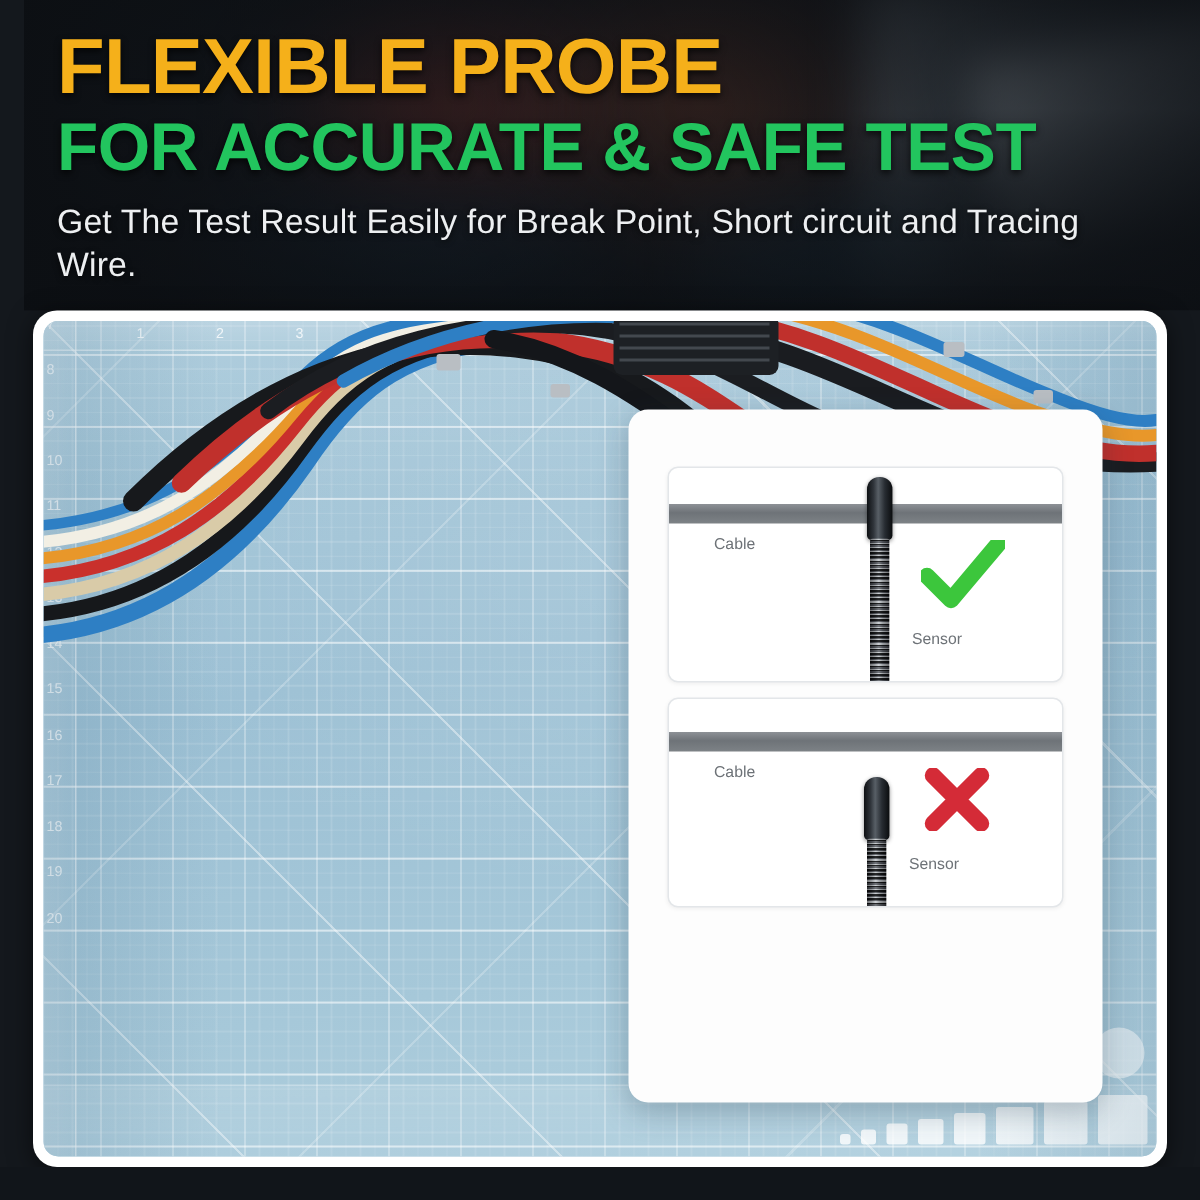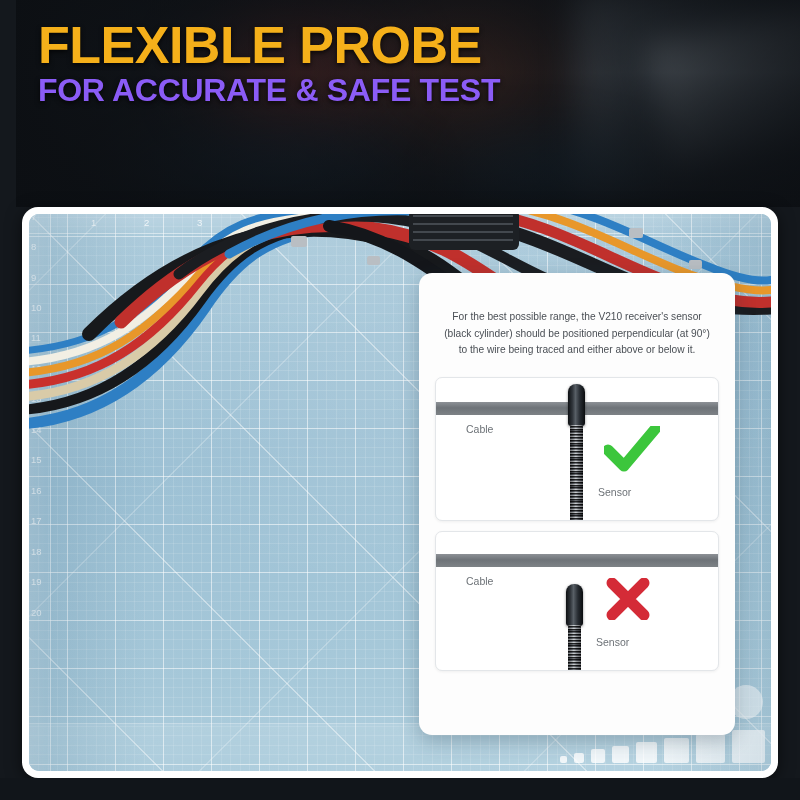--- a/index.html
+++ b/index.html
@@ -72,22 +72,22 @@
     position: absolute; left: 22px; top: 19px;
     width: 756px;
   }
   .title-line1 {
     font-size: 52px; font-weight: bold; letter-spacing: -0.5px;
     color: #F5B01A; line-height: 1.0;
     text-shadow: 0 2px 5px rgba(0,0,0,.75);
     white-space: nowrap;
   }
   .title-line2 {
-    font-size: 32px; font-weight: bold; letter-spacing: -0.3px;
-    color: #8b5cf6; line-height: 1.06; margin-top: 3px;
+    font-size: 45px; font-weight: bold; letter-spacing: -0.3px;
+    color: #22c55e; line-height: 1.06; margin-top: 3px;
     text-shadow: 0 2px 5px rgba(0,0,0,.75);
     white-space: nowrap;
   }
   .subtitle {
     margin-top: 11px;
     font-size: 22.5px; font-weight: 300; color: #EDEFF1;
     line-height: 1.32; letter-spacing: .1px;
     text-shadow: 0 1px 4px rgba(0,0,0,.8);
     max-width: 716px;
   }
@@ -293,21 +293,21 @@
   }
   .howto-body {
     margin-top: 16px; padding: 0 6px;
     text-align: center;
     font-size: 10.2px; line-height: 1.62;
     color: #4a4f55;
   }
 
   .example {
     position: relative;
-    margin: 0 2px;
+    margin: 0 12px;
     height: 144px;
     background: #FFFFFF;
     border: 1px solid #E3E6E9;
     border-radius: 7px;
     overflow: hidden;
     box-shadow: 0 1px 3px rgba(0,0,0,.06);
   }
   .example.good { margin-top: 18px; }
   .example.bad  { margin-top: 10px; height: 140px; }
 
@@ -374,20 +374,21 @@
     <div class="hdr-blur-b"></div>
     <div class="hdr-blur-c"></div>
     <div class="hdr-blur-d"></div>
     <div class="hdr-blur-e"></div>
     <div class="hdr-blur-f"></div>
     <div class="hdr-vignette"></div>
 
     <div id="title-block">
       <div class="title-line1">FLEXIBLE PROBE</div>
       <div class="title-line2">FOR ACCURATE &amp; SAFE TEST</div>
+      <div class="subtitle">Get The Test Result Easily for Break Point, Short circuit and Tracing Wire.</div>
     </div>
   </div>
 
   <div id="photo-frame">
     <div id="photo">
 
       <div class="mat"></div>
       <div class="mat-grid-minor"></div>
       <div class="mat-grid-major"></div>
       <div class="mat-diag"></div>
@@ -469,21 +470,20 @@
         <g stroke="#43484e" stroke-width="2">
           <path d="M384 2 l100 0"></path>
             <path d="M384 10 l100 0"></path>
             <path d="M384 18 l100 0"></path>
             <path d="M384 26 l100 0"></path>
         </g>
       </svg>
 
 
       <div id="howto-card">
-        <div class="howto-body">For the best possible range, the V210 receiver's sensor (black cylinder) should be positioned perpendicular (at 90°) to the wire being traced and either above or below it.</div>
 
         <div class="example good">
           <div class="cable-bar"></div>
           <div class="cable-label">Cable</div>
           <div class="mini-probe">
             <div class="mini-tip"></div>
             <div class="mini-stem"></div>
           </div>
           <svg class="mark" width="56" height="46" viewBox="0 0 56 46">
             <path d="M4 24 L20 40 L52 2" fill="none" stroke="#3CC63C" stroke-width="11" stroke-linecap="round" stroke-linejoin="round"></path>

